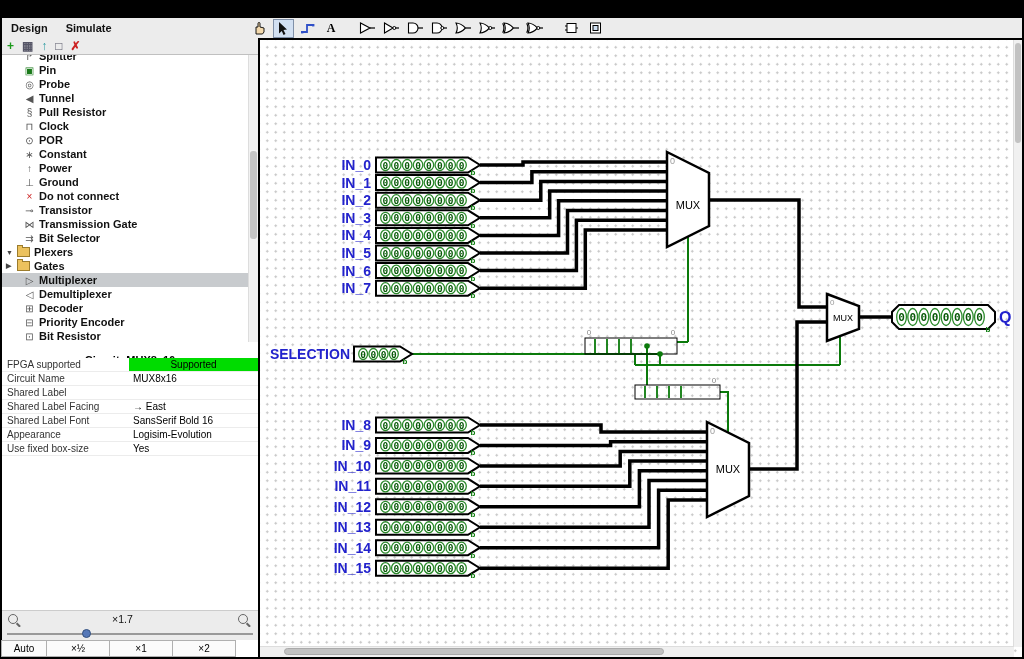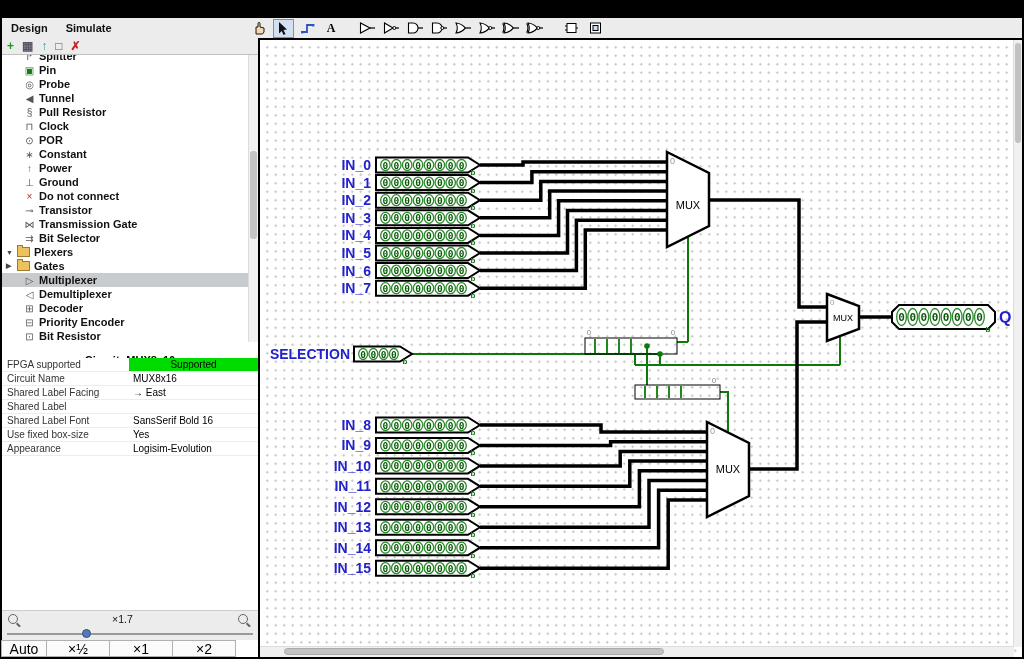--- a/index.html
+++ b/index.html
@@ -46,21 +46,21 @@
   .zoomrow{flex:0 0 16px;height:16px;position:relative;background:#ececec;border-top:1px solid #ccc}
   .zlevel{position:absolute;left:110px;top:2px;font-size:10.5px;color:#111}
   .mag{position:absolute;top:3px;width:8px;height:8px;border:1.5px solid #666;border-radius:50%}
   .mag::after{content:'';position:absolute;right:-4px;bottom:-3px;width:5px;height:1.6px;background:#666;transform:rotate(45deg)}
   .magl{left:6px}.magr{right:10px}
   .sliderrow{flex:0 0 13px;height:13px;position:relative;background:#ececec}
   .track{position:absolute;left:5px;right:5px;top:6px;height:1.6px;background:#999}
   .handle{position:absolute;left:80px;top:2px;width:9px;height:9px;border-radius:50%;background:#5578b8;border:1px solid #33507e;box-sizing:border-box}
   #zbtns{flex:0 0 17px;height:17px;display:flex;background:#fff}
   .zbtn{height:100%;border:1px solid #b0b0b0;margin-left:-1px;display:flex;align-items:center;
-        justify-content:center;font-size:14px;background:#fbfbfb;box-sizing:border-box}
+        justify-content:center;font-size:10px;background:#fbfbfb;box-sizing:border-box}
   .canvas{flex:1;position:relative;border-left:2px solid #000;border-top:2px solid #000;
           background-color:#fff;overflow:hidden;
           background-image:radial-gradient(circle,#c6c6c6 1px,rgba(0,0,0,0) 1.3px);
           background-size:8.5px 8.5px;background-position:3px 3px}
   #circ{position:absolute;left:0;top:0}
   .vscroll{position:absolute;top:0;right:0;bottom:10px;width:8px;background:#f0f0f0;border-left:1px solid #ddd}
   .vthumb{width:6px;margin:3px 0 0 1px;height:100px;background:#c2c2c2;border-radius:3px}
   .hscroll{position:absolute;left:0;right:8px;bottom:0;height:10px;background:#f0f0f0;border-top:1px solid #ddd}
   .hthumb{height:7px;margin:1px 0 0 24px;width:380px;background:#c2c2c2;border:1px solid #aaa;border-radius:4px;box-sizing:border-box}
 </style>
@@ -293,38 +293,38 @@
       <div id="proptable">
           <div class="prow">
             <div class="pname">FPGA supported</div>
             <div class="pval green">Supported</div>
           </div>
           <div class="prow">
             <div class="pname">Circuit Name</div>
             <div class="pval">MUX8x16</div>
           </div>
           <div class="prow">
+            <div class="pname">Shared Label</div>
+            <div class="pval"></div>
+          </div>
+          <div class="prow">
             <div class="pname">Shared Label Facing</div>
             <div class="pval">→ East</div>
-          </div>
-          <div class="prow">
-            <div class="pname">Shared Label</div>
-            <div class="pval"></div>
           </div>
           <div class="prow">
             <div class="pname">Shared Label Font</div>
             <div class="pval">SansSerif Bold 16</div>
           </div>
           <div class="prow">
+            <div class="pname">Appearance</div>
+            <div class="pval">Logisim-Evolution</div>
+          </div>
+          <div class="prow">
             <div class="pname">Use fixed box-size</div>
             <div class="pval">Yes</div>
-          </div>
-          <div class="prow">
-            <div class="pname">Appearance</div>
-            <div class="pval">Logisim-Evolution</div>
           </div>
         </div>
       <div class="filler"></div>
       <div class="zoomrow">
         <span class="mag magl"></span>
         <span class="zlevel">×1.7</span>
         <span class="mag magr"></span>
       </div>
       <div class="sliderrow">
         <div class="track"></div>

